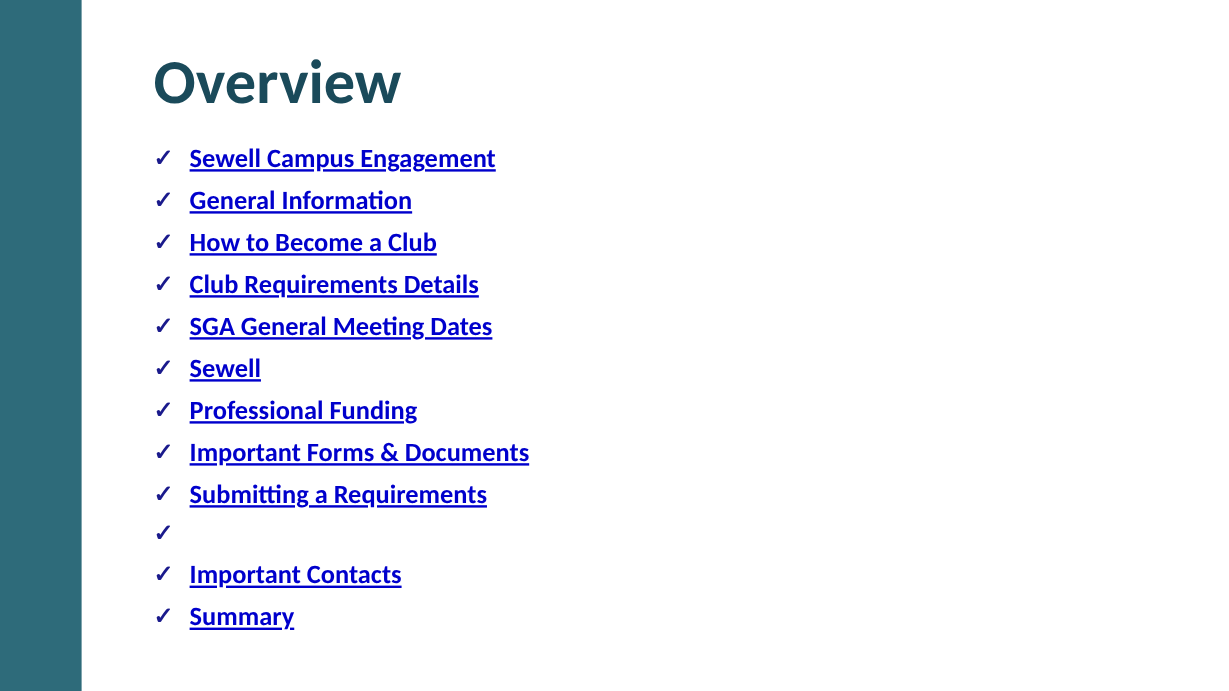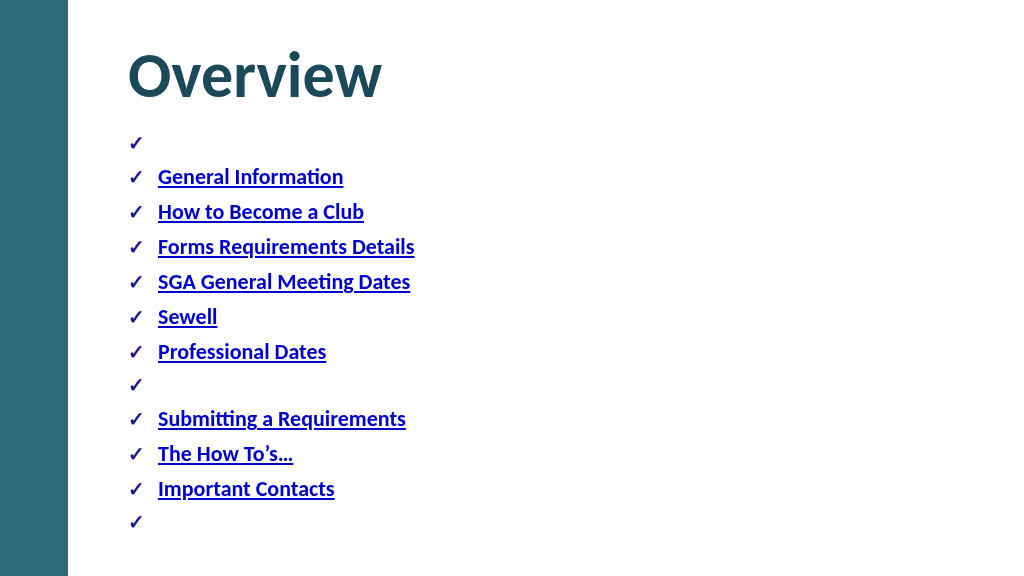--- a/index.html
+++ b/index.html
@@ -23,21 +23,21 @@
       flex-shrink: 0;
       height: 576px;
     }
 
     .content {
       flex: 1;
       padding: 40px 50px 30px 60px;
     }
 
     .overview-title {
-      font-size: 64px;
+      font-size: 52px;
       font-weight: 800;
       color: #1a4a5a;
       margin-bottom: 18px;
       line-height: 1.1;
     }
 
     .nav-list {
       list-style: none;
       padding: 0;
       margin: 0;
@@ -72,57 +72,59 @@
 <body>
 
 <div class="left-bar"></div>
 
 <div class="content">
   <h1 class="overview-title">Overview</h1>
 
   <ul class="nav-list" id="nav-list">
   <li>
         <span class="checkmark">✓</span>
+        <a class="nav-link" href="#">Sewell Campus Engagement</a>
       </li>
       <li>
         <span class="checkmark">✓</span>
         <a class="nav-link" href="#">General Information</a>
       </li>
       <li>
         <span class="checkmark">✓</span>
         <a class="nav-link" href="#">How to Become a Club</a>
       </li>
       <li>
         <span class="checkmark">✓</span>
-        <a class="nav-link" href="#">Forms Requirements Details</a>
+        <a class="nav-link" href="#">Club Requirements Details</a>
       </li>
       <li>
         <span class="checkmark">✓</span>
         <a class="nav-link" href="#">SGA General Meeting Dates</a>
       </li>
       <li>
         <span class="checkmark">✓</span>
         <a class="nav-link" href="#">Sewell</a>
       </li>
       <li>
         <span class="checkmark">✓</span>
-        <a class="nav-link" href="#">Professional Dates</a>
+        <a class="nav-link" href="#">Professional Funding</a>
       </li>
       <li>
         <span class="checkmark">✓</span>
+        <a class="nav-link" href="#">Important Forms &amp; Documents</a>
       </li>
       <li>
         <span class="checkmark">✓</span>
         <a class="nav-link" href="#">Submitting a Requirements</a>
       </li>
       <li>
         <span class="checkmark">✓</span>
-        <a class="nav-link" href="#">The How To’s…</a>
       </li>
       <li>
         <span class="checkmark">✓</span>
         <a class="nav-link" href="#">Important Contacts</a>
       </li>
       <li>
         <span class="checkmark">✓</span>
+        <a class="nav-link" href="#">Summary</a>
       </li>
     </ul>
 </div>
 
 </body></html>

